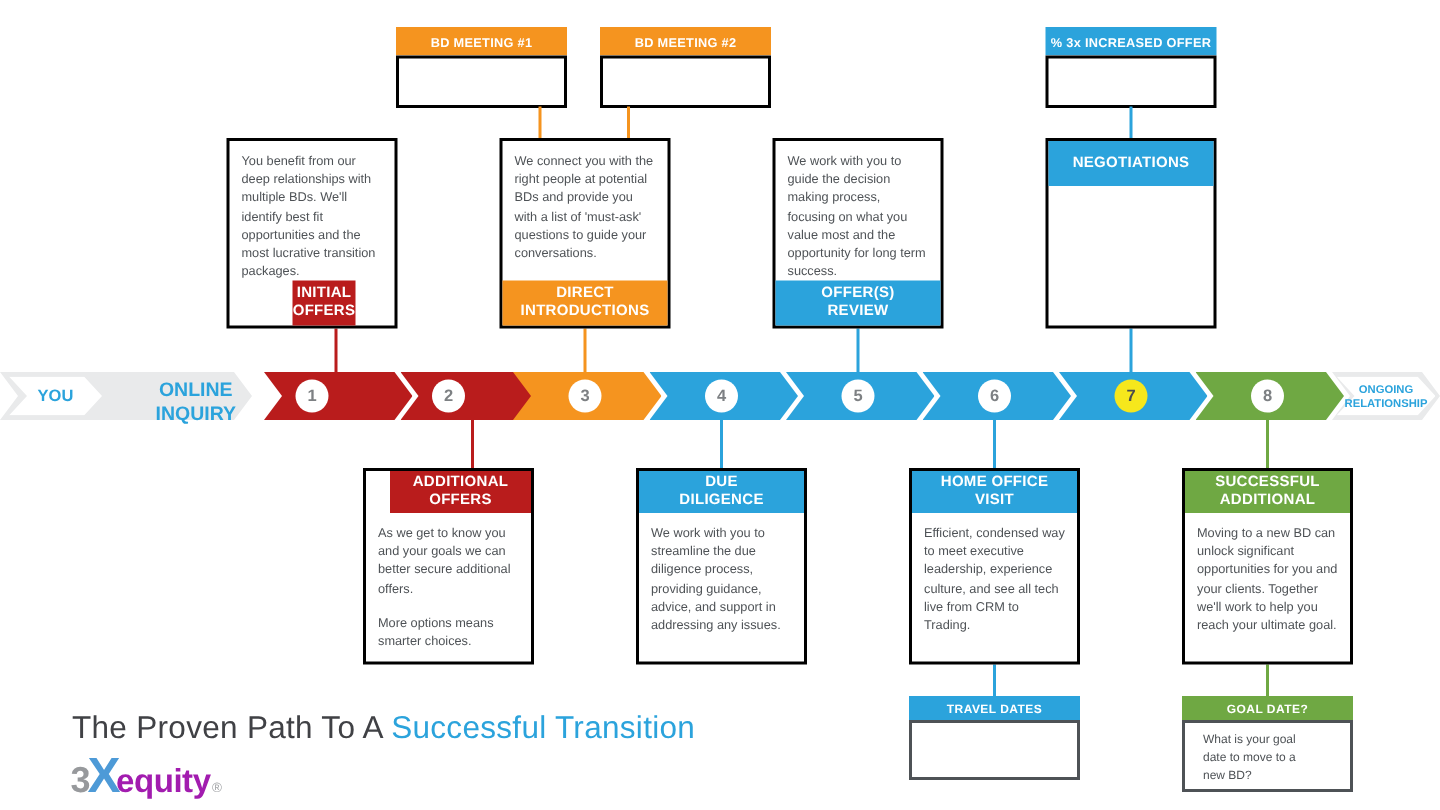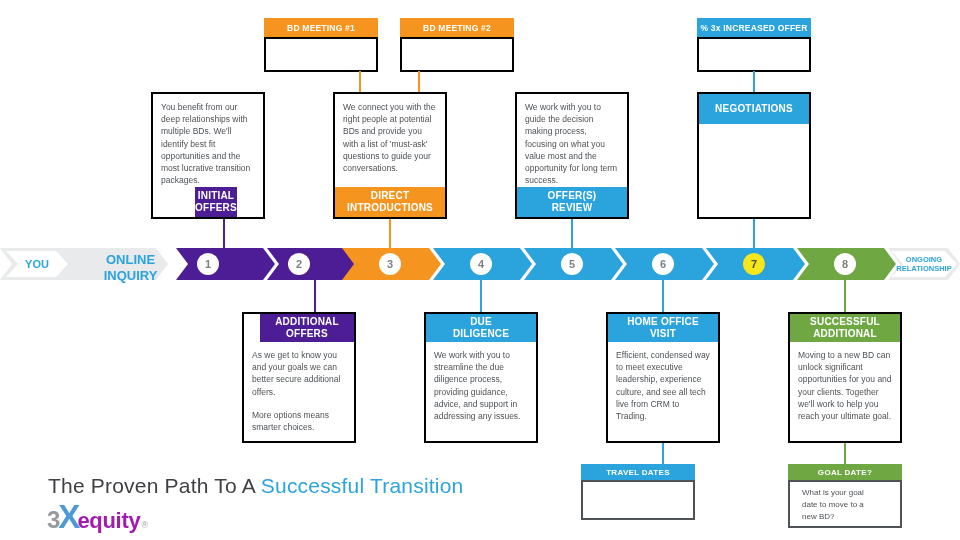--- a/index.html
+++ b/index.html
@@ -2,21 +2,21 @@
 <html><head>
 <meta charset="utf-8">
 <style>
   html,body{margin:0;padding:0;background:#fff;}
   .canvas{position:relative;width:960px;height:540px;background:#ffffff;
           font-family:"Liberation Sans",sans-serif;overflow:hidden;}
 
   
   .bg-orange{background:#F5941F;} .bd-orange{border-color:#F5941F;}
   .bg-blue{background:#2BA3DC;}   .bd-blue{border-color:#2BA3DC;}
-  .bg-gray{background:#4c1d95;margin-left:16px;}   .bd-gray{border-color:#B3B5B7;align-items:center;}
+  .bg-gray{background:#b91c1c;margin-left:16px;}   .bd-gray{border-color:#B3B5B7;align-items:center;}
   .bg-green{background:#6FA843;}  .bd-green{border-color:#6FA843;}
   .bg-lightgray{background:#E9EAEB;}
 
   
   .callout{position:absolute;top:18px;width:114px;}
   .callout .hd{height:19px;display:flex;align-items:center;justify-content:center;
                color:#fff;font-size:8.5px;font-weight:700;letter-spacing:.2px;}
   .callout .bd{height:31px;background:#fff;border:2px solid;}
 
   
@@ -178,21 +178,21 @@
     </div>
   </div>
   <div class="lbox bd-green" style="left:788px">
     <div class="lblbar bg-green">SUCCESSFUL
 ADDITIONAL</div>
     <div class="txt">
       <p>Moving to a new BD can unlock significant opportunities for you and your clients. Together we'll work to help you reach your ultimate goal.</p>
     </div>
   </div>
 
-  <div class="sbox" style="left:581px">
+  <div class="sbox" style="left:606px">
     <div class="hd bg-blue">TRAVEL DATES</div>
     <div class="bd bd-blue"></div>
   </div>
   <div class="sbox" style="left:788px">
     <div class="hd bg-green">GOAL DATE?</div>
     <div class="bd bd-green">What is your goal date to move to a new BD?</div>
   </div>
 
   <div class="title"><span>The Proven Path To A </span><span class="accent">Successful Transition</span></div>
   <div class="logo">

